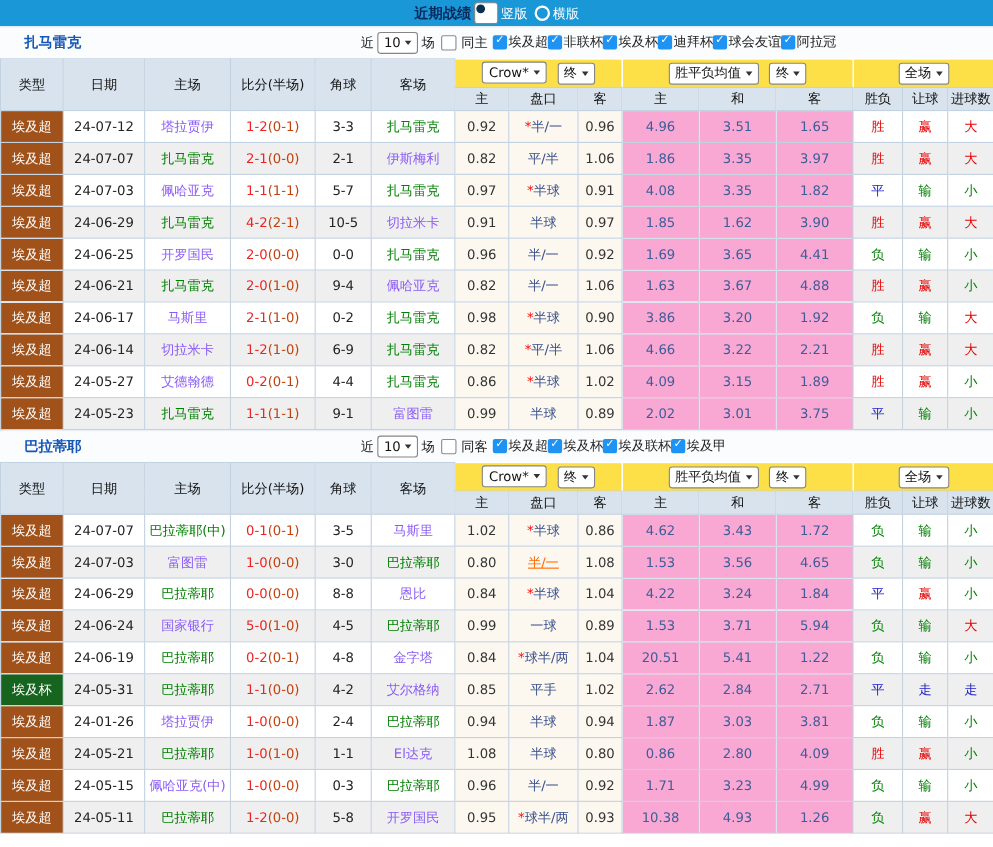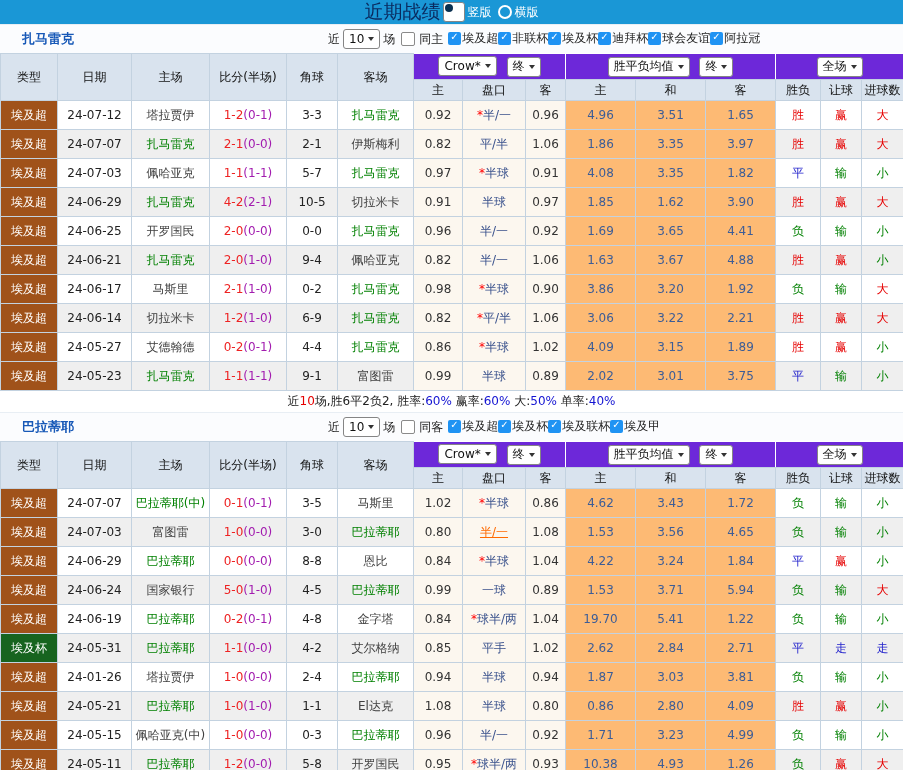--- a/index.html
+++ b/index.html
@@ -1,55 +1,55 @@
 <!DOCTYPE html>
 <html><head>
 <meta charset="utf-8">
 <style>
   html,body{margin:0;padding:0;background:#fff}
   body{width:903px;font-family:"DejaVu Sans","Liberation Sans",sans-serif;font-size:12px;color:#222}
   
   .topbar{height:24px;background:#1a97d6;display:flex;align-items:center;justify-content:center;color:#fff}
-  .topbar .title{color:#0a2a5e;font-weight:normal;font-size:19px}
+  .topbar .title{color:#0a2a5e;font-weight:bold;font-size:13px}
   .radio{width:10px;height:10px;border:2px solid #fff;border-radius:50%;display:inline-block;position:relative;margin:0 3px 0 6px;background:transparent}
   .radio.sel{background:#fff;margin-left:2px}
   .radio.sel::after{content:"";position:absolute;left:1px;top:1px;width:8px;height:8px;border-radius:50%;background:#0a3050}
   
   .teambar{height:28px;display:flex;align-items:center;background:#fbfcfe;border-top:1px solid #e8eef4}
   .tname{color:#1758b7;font-weight:bold;font-size:13px;padding-left:22px;width:306px;flex:0 0 auto}
   .filters{display:flex;align-items:center;white-space:nowrap}
   .sel{display:inline-flex;align-items:center;gap:4px;border:1px solid #858585;border-radius:3px;background:#fff;padding:1px 5px;margin:0 3px;height:16px;color:#111}
   .caret{width:0;height:0;border-left:3px solid transparent;border-right:3px solid transparent;border-top:4px solid #333;display:inline-block}
   .cb{width:13px;height:13px;border-radius:2px;display:inline-block;position:relative;vertical-align:-2px}
   .cb.on{background:#1f93f3}
   .cb.on::after{content:"\2713";position:absolute;left:2px;top:-1px;color:#fff;font-size:10px;font-weight:bold}
   .cb.off{width:12px;height:12px;background:#fff;border:1px solid #8a8a8a;margin:0 3px 0 6px}
   .cbwrap{display:inline-flex;align-items:center}
   .cblabel{margin:0 0 0 1px}
   
   table{border-collapse:collapse;table-layout:fixed;width:903px}
   th,td{border:1px solid #c3d2e0;padding:0;text-align:center;overflow:hidden;white-space:nowrap}
   th{background:#d9e3ee;font-weight:normal;color:#111}
   tr.selrow th{height:25px}
-  tr.selrow th.grp{background:#6d28d9;border-color:#fff #fff #c3d2e0 #fff}
+  tr.selrow th.grp{background:#fde047;border-color:#fff #fff #c3d2e0 #fff}
   tr.subrow th{height:20px}
   tbody td{height:28px}
   .c-lg{color:#fff}
   .lg-brown{background:#a0521a}
   .lg-green{background:#17641f}
   tbody tr:nth-child(even) td.s{background:#efefef}
-  .c-team{color:#404040}
+  .c-team{color:#8b5cf6}
   .c-team.focus{color:#008000}
   .ft{color:#ee2222}
-  .ht{color:#a21caf}
+  .ht{color:#c2410c}
   .c-odd{background:#fcf7ef;color:#333}
   .c-hcp{background:#fcf7ef;color:#39518c}
   .star{color:#f00}
   .hcp-orange{color:#ff6a00;text-decoration:underline}
-  .c-avg{background:#fdba74;color:#3c5d97}
+  .c-avg{background:#f9a8d4;color:#3c5d97}
   .t-red{color:#e60000}.t-green{color:#008000}.t-blue{color:#2222cc}
   
   .summary{height:21px;line-height:21px;text-align:center}
   .p-red{color:#e60000}
   .p-blue{color:#1414d2}
 </style>
 </head>
 <body>
 
 <div class="topbar">
@@ -282,21 +282,21 @@
         <tr>
           <td class="c-lg lg-brown">埃及超</td>
           <td class="s c-date">24-06-14</td>
           <td class="s c-team">切拉米卡</td>
           <td class="s c-score"><span class="ft">1-2</span><span class="ht">(1-0)</span></td>
           <td class="s c-corner">6-9</td>
           <td class="s c-team focus">扎马雷克</td>
           <td class="c-odd">0.82</td>
           <td class="c-hcp"><span class="star">*</span><span class="">平/半</span></td>
           <td class="c-odd">1.06</td>
-          <td class="c-avg">3.06</td>
+          <td class="c-avg">4.66</td>
           <td class="c-avg">3.22</td>
           <td class="c-avg">2.21</td>
           <td class="s c-res t-red">胜</td>
           <td class="s c-res t-red">赢</td>
           <td class="s c-res t-red">大</td>
         </tr>
         <tr>
           <td class="c-lg lg-brown">埃及超</td>
           <td class="s c-date">24-05-27</td>
           <td class="s c-team">艾德翰德</td>
@@ -325,21 +325,20 @@
           <td class="c-odd">0.89</td>
           <td class="c-avg">2.02</td>
           <td class="c-avg">3.01</td>
           <td class="c-avg">3.75</td>
           <td class="s c-res t-blue">平</td>
           <td class="s c-res t-green">输</td>
           <td class="s c-res t-green">小</td>
         </tr>
       </tbody>
   </table>
-  <div class="summary"><span>近</span><span class="p-red">10</span><span>场,胜6平2负2, </span><span>胜率:</span><span class="p-blue">60%</span><span> 赢率:</span><span class="p-blue">60%</span><span> 大:</span><span class="p-blue">50%</span><span> 单率:</span><span class="p-blue">40%</span></div>
 </div>
 
 <div class="section">
   <div class="teambar">
     <span class="tname">巴拉蒂耶</span>
     <span class="filters">
       <span>近</span>
       <span class="sel">
           <span>10</span>
           <span class="caret"></span>
@@ -500,21 +499,21 @@
         <tr>
           <td class="c-lg lg-brown">埃及超</td>
           <td class="s c-date">24-06-19</td>
           <td class="s c-team focus">巴拉蒂耶</td>
           <td class="s c-score"><span class="ft">0-2</span><span class="ht">(0-1)</span></td>
           <td class="s c-corner">4-8</td>
           <td class="s c-team">金字塔</td>
           <td class="c-odd">0.84</td>
           <td class="c-hcp"><span class="star">*</span><span class="">球半/两</span></td>
           <td class="c-odd">1.04</td>
-          <td class="c-avg">19.70</td>
+          <td class="c-avg">20.51</td>
           <td class="c-avg">5.41</td>
           <td class="c-avg">1.22</td>
           <td class="s c-res t-green">负</td>
           <td class="s c-res t-green">输</td>
           <td class="s c-res t-green">小</td>
         </tr>
         <tr>
           <td class="c-lg lg-green">埃及杯</td>
           <td class="s c-date">24-05-31</td>
           <td class="s c-team focus">巴拉蒂耶</td>

